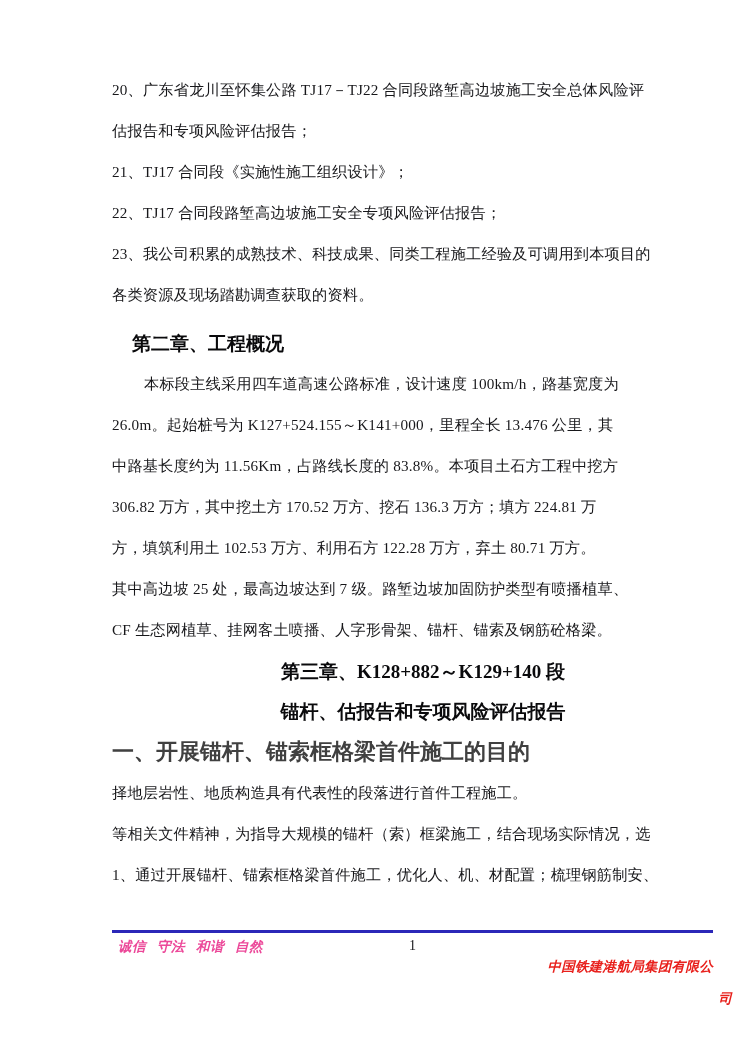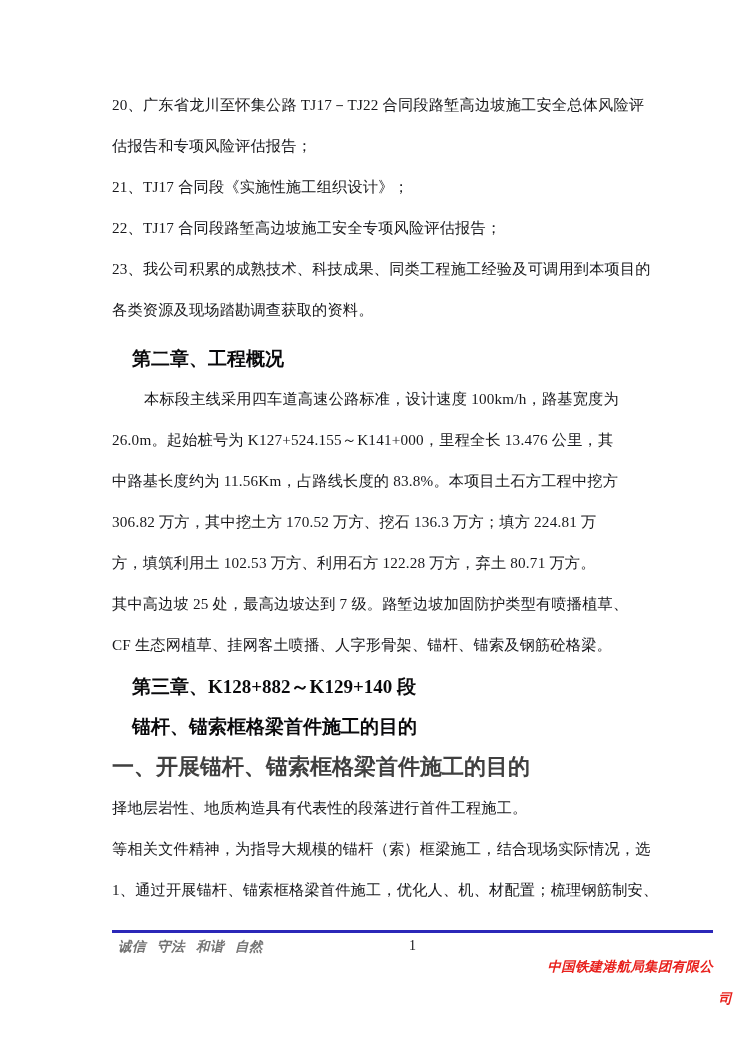--- a/index.html
+++ b/index.html
@@ -18,21 +18,21 @@
 
   .page {
     position: absolute;
     inset: 0;
     background: #ffffff;
   }
 
   .content {
     position: absolute;
     left: 112px;
-    top: 84px;
+    top: 69px;
     width: 602px;
   }
 
   
   .line {
     font-size: 15.2px;
     line-height: 41px;
     letter-spacing: 0.2px;
     white-space: nowrap;
     color: #17171a;
@@ -47,20 +47,21 @@
     font-weight: bold;
     line-height: 38px;
     margin-top: 6px;
     white-space: nowrap;
     color: #0a0a0c;
     margin-left: 20px;
   }
   .h-chapter.tight {
     line-height: 40px;
     margin-top: 0;
+    text-align: center;
   }
 
   .h-sub {
     font-size: 22px;
     font-weight: bold;
     line-height: 40px;
     white-space: nowrap;
     color: #404040;
   }
 
@@ -85,21 +86,21 @@
     height: 24px;
     width: 601px;
   }
   .footer-left {
     position: absolute;
     left: 6px;
     top: 2px;
     font-size: 13.5px;
     font-weight: bold;
     font-style: italic;
-    color: #737373;
+    color: #ec4899;
     letter-spacing: 0.5px;
     white-space: nowrap;
   }
   .footer-left span { margin-right: 11px; }
   .footer-page {
     position: absolute;
     left: 0;
     right: 0;
     top: 2px;
     text-align: center;
@@ -150,21 +151,21 @@
     <div class="line">26.0m。起始桩号为 K127+524.155～K141+000，里程全长 13.476 公里，其</div>
     <div class="line">中路基长度约为 11.56Km，占路线长度的 83.8%。本项目土石方工程中挖方</div>
     <div class="line">306.82 万方，其中挖土方 170.52 万方、挖石 136.3 万方；填方 224.81 万</div>
     <div class="line">方，填筑利用土 102.53 万方、利用石方 122.28 万方，弃土 80.71 万方。</div>
     <div class="line">其中高边坡 25 处，最高边坡达到 7 级。路堑边坡加固防护类型有喷播植草、</div>
     <div class="line">CF 生态网植草、挂网客土喷播、人字形骨架、锚杆、锚索及钢筋砼格梁。</div>
 
     <div class="gap-xs"></div>
 
     <div class="h-chapter tight">第三章、K128+882～K129+140 段</div>
-    <div class="h-chapter tight">锚杆、锚索框格梁首件施工的目的</div>
+    <div class="h-chapter tight">锚杆、估报告和专项风险评估报告</div>
 
     <div class="h-sub">一、开展锚杆、锚索框格梁首件施工的目的</div>
 
     <div class="line">择地层岩性、地质构造具有代表性的段落进行首件工程施工。</div>
     <div class="line">等相关文件精神，为指导大规模的锚杆（索）框梁施工，结合现场实际情况，选</div>
     <div class="line">1、通过开展锚杆、锚索框格梁首件施工，优化人、机、材配置；梳理钢筋制安、</div>
 
   </div>
 
   <div class="footer">

